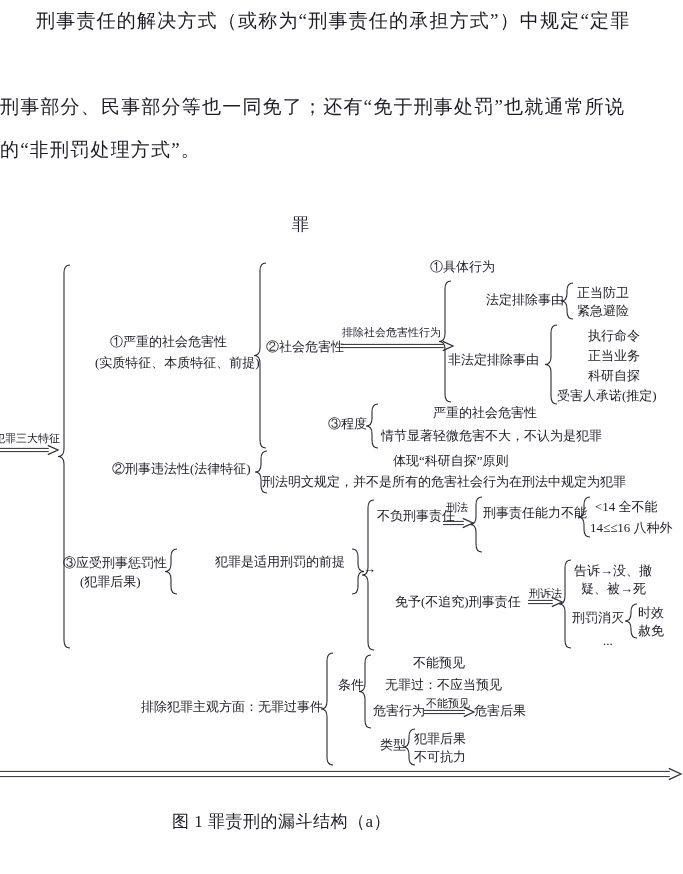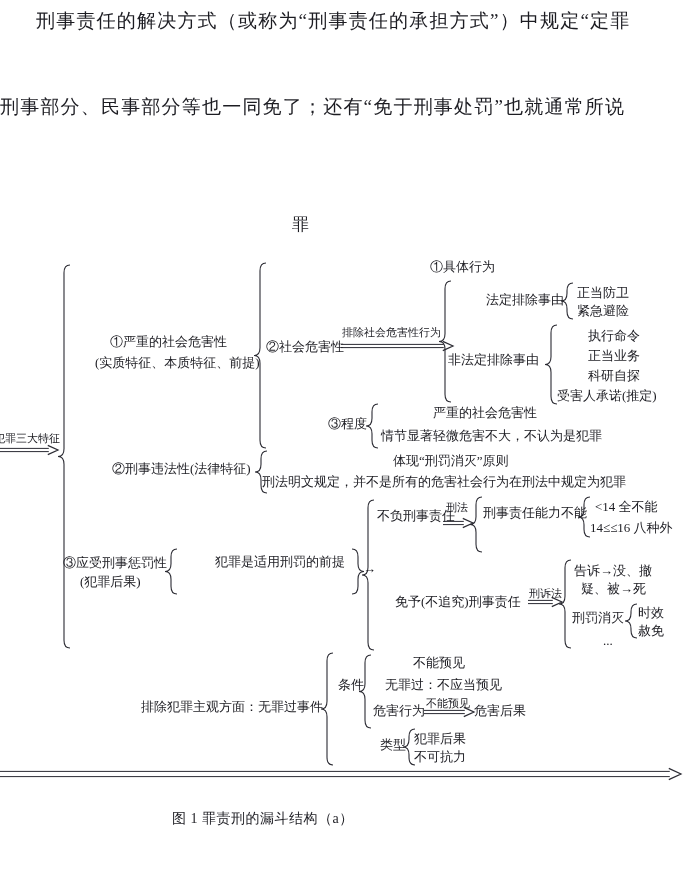--- a/index.html
+++ b/index.html
@@ -6,21 +6,21 @@
   #page {
     position:relative; width:683px; height:874px; margin:0 auto;
     background:#ffffff; overflow:hidden;
     font-family:"Liberation Serif", serif; color:#1c1c22;
   }
   #lines { position:absolute; left:0; top:0; z-index:0; }
   .b   { position:absolute; z-index:1; font-size:19px; letter-spacing:1.2px; white-space:nowrap; }
   .t   { position:absolute; z-index:1; font-size:13px; white-space:nowrap; }
   .s   { position:absolute; z-index:1; font-size:11px; white-space:nowrap; }
   .ttl { position:absolute; z-index:1; font-size:17px; white-space:nowrap; }
-  .cap { position:absolute; z-index:1; font-size:14px; letter-spacing:0.5px; white-space:nowrap; }
+  .cap { position:absolute; z-index:1; font-size:17px; letter-spacing:0.5px; white-space:nowrap; }
 </style>
 </head>
 <body>
 
 <div id="page">
 
   <svg id="lines" width="683" height="874">
       <path d="M 70 265 Q 64 265 64 272.8
              L 64 448.7 Q 64 456.5 58 456.5
              Q 64 456.5 64 464.3
@@ -104,20 +104,21 @@
       <path d="M 424 710.4 L 464.8 710.4" fill="none" stroke="#2b2b33" stroke-width="1"></path>
       <path d="M 424 713.6 L 464.8 713.6" fill="none" stroke="#2b2b33" stroke-width="1"></path>
       <path d="M 463.8 707.4 L 474 712 L 463.8 716.6" fill="none" stroke="#2b2b33" stroke-width="1.2"></path>
       <path d="M 0 771.4 L 669.8 771.4" fill="none" stroke="#2b2b33" stroke-width="1"></path>
       <path d="M 0 776.6 L 669.8 776.6" fill="none" stroke="#2b2b33" stroke-width="1"></path>
       <path d="M 668.8 768.4 L 681 774 L 668.8 779.6" fill="none" stroke="#2b2b33" stroke-width="1.2"></path>
     </svg>
 
   <div class="b" style="left:36px;top:8px">刑事责任的解决方式（或称为“刑事责任的承担方式”）中规定“定罪</div>
   <div class="b" style="left:0px;top:94px">刑事部分、民事部分等也一同免了；还有“免于刑事处罚”也就通常所说</div>
+  <div class="b" style="left:0px;top:137px">的“非刑罚处理方式”。</div>
 
   <div class="ttl" style="left:292px;top:213px">罪</div>
 
   <div class="s" style="left:-6px;top:431px">犯罪三大特征</div>
 
   <div class="t" style="left:110px;top:333px">①严重的社会危害性</div>
   <div class="t" style="left:95px;top:354px">(实质特征、本质特征、前提)</div>
 
   <div class="t" style="left:430px;top:258px">①具体行为</div>
   <div class="t" style="left:266px;top:338px">②社会危害性</div>
@@ -131,21 +132,21 @@
   <div class="t" style="left:588px;top:327px">执行命令</div>
   <div class="t" style="left:588px;top:347px">正当业务</div>
   <div class="t" style="left:588px;top:367px">科研自探</div>
   <div class="t" style="left:557px;top:387px">受害人承诺(推定)</div>
 
   <div class="t" style="left:328px;top:415px">③程度</div>
   <div class="t" style="left:433px;top:404px">严重的社会危害性</div>
   <div class="t" style="left:381px;top:427px">情节显著轻微危害不大，不认为是犯罪</div>
 
   <div class="t" style="left:112px;top:460px">②刑事违法性(法律特征)</div>
-  <div class="t" style="left:393px;top:452px">体现“刑罚消灭”原则</div>
+  <div class="t" style="left:393px;top:452px">体现“科研自探”原则</div>
   <div class="t" style="left:262px;top:473px">刑法明文规定，并不是所有的危害社会行为在刑法中规定为犯罪</div>
 
   <div class="t" style="left:63px;top:554px">③应受刑事惩罚性</div>
   <div class="t" style="left:80px;top:573px">(犯罪后果)</div>
   <div class="t" style="left:215px;top:553px">犯罪是适用刑罚的前提</div>
   <div class="t" style="left:363px;top:561px">→</div>
 
   <div class="t" style="left:377px;top:507px">不负刑事责任</div>
   <div class="s" style="left:446px;top:500px">刑法</div>
   <div class="t" style="left:483px;top:504px">刑事责任能力不能</div>

